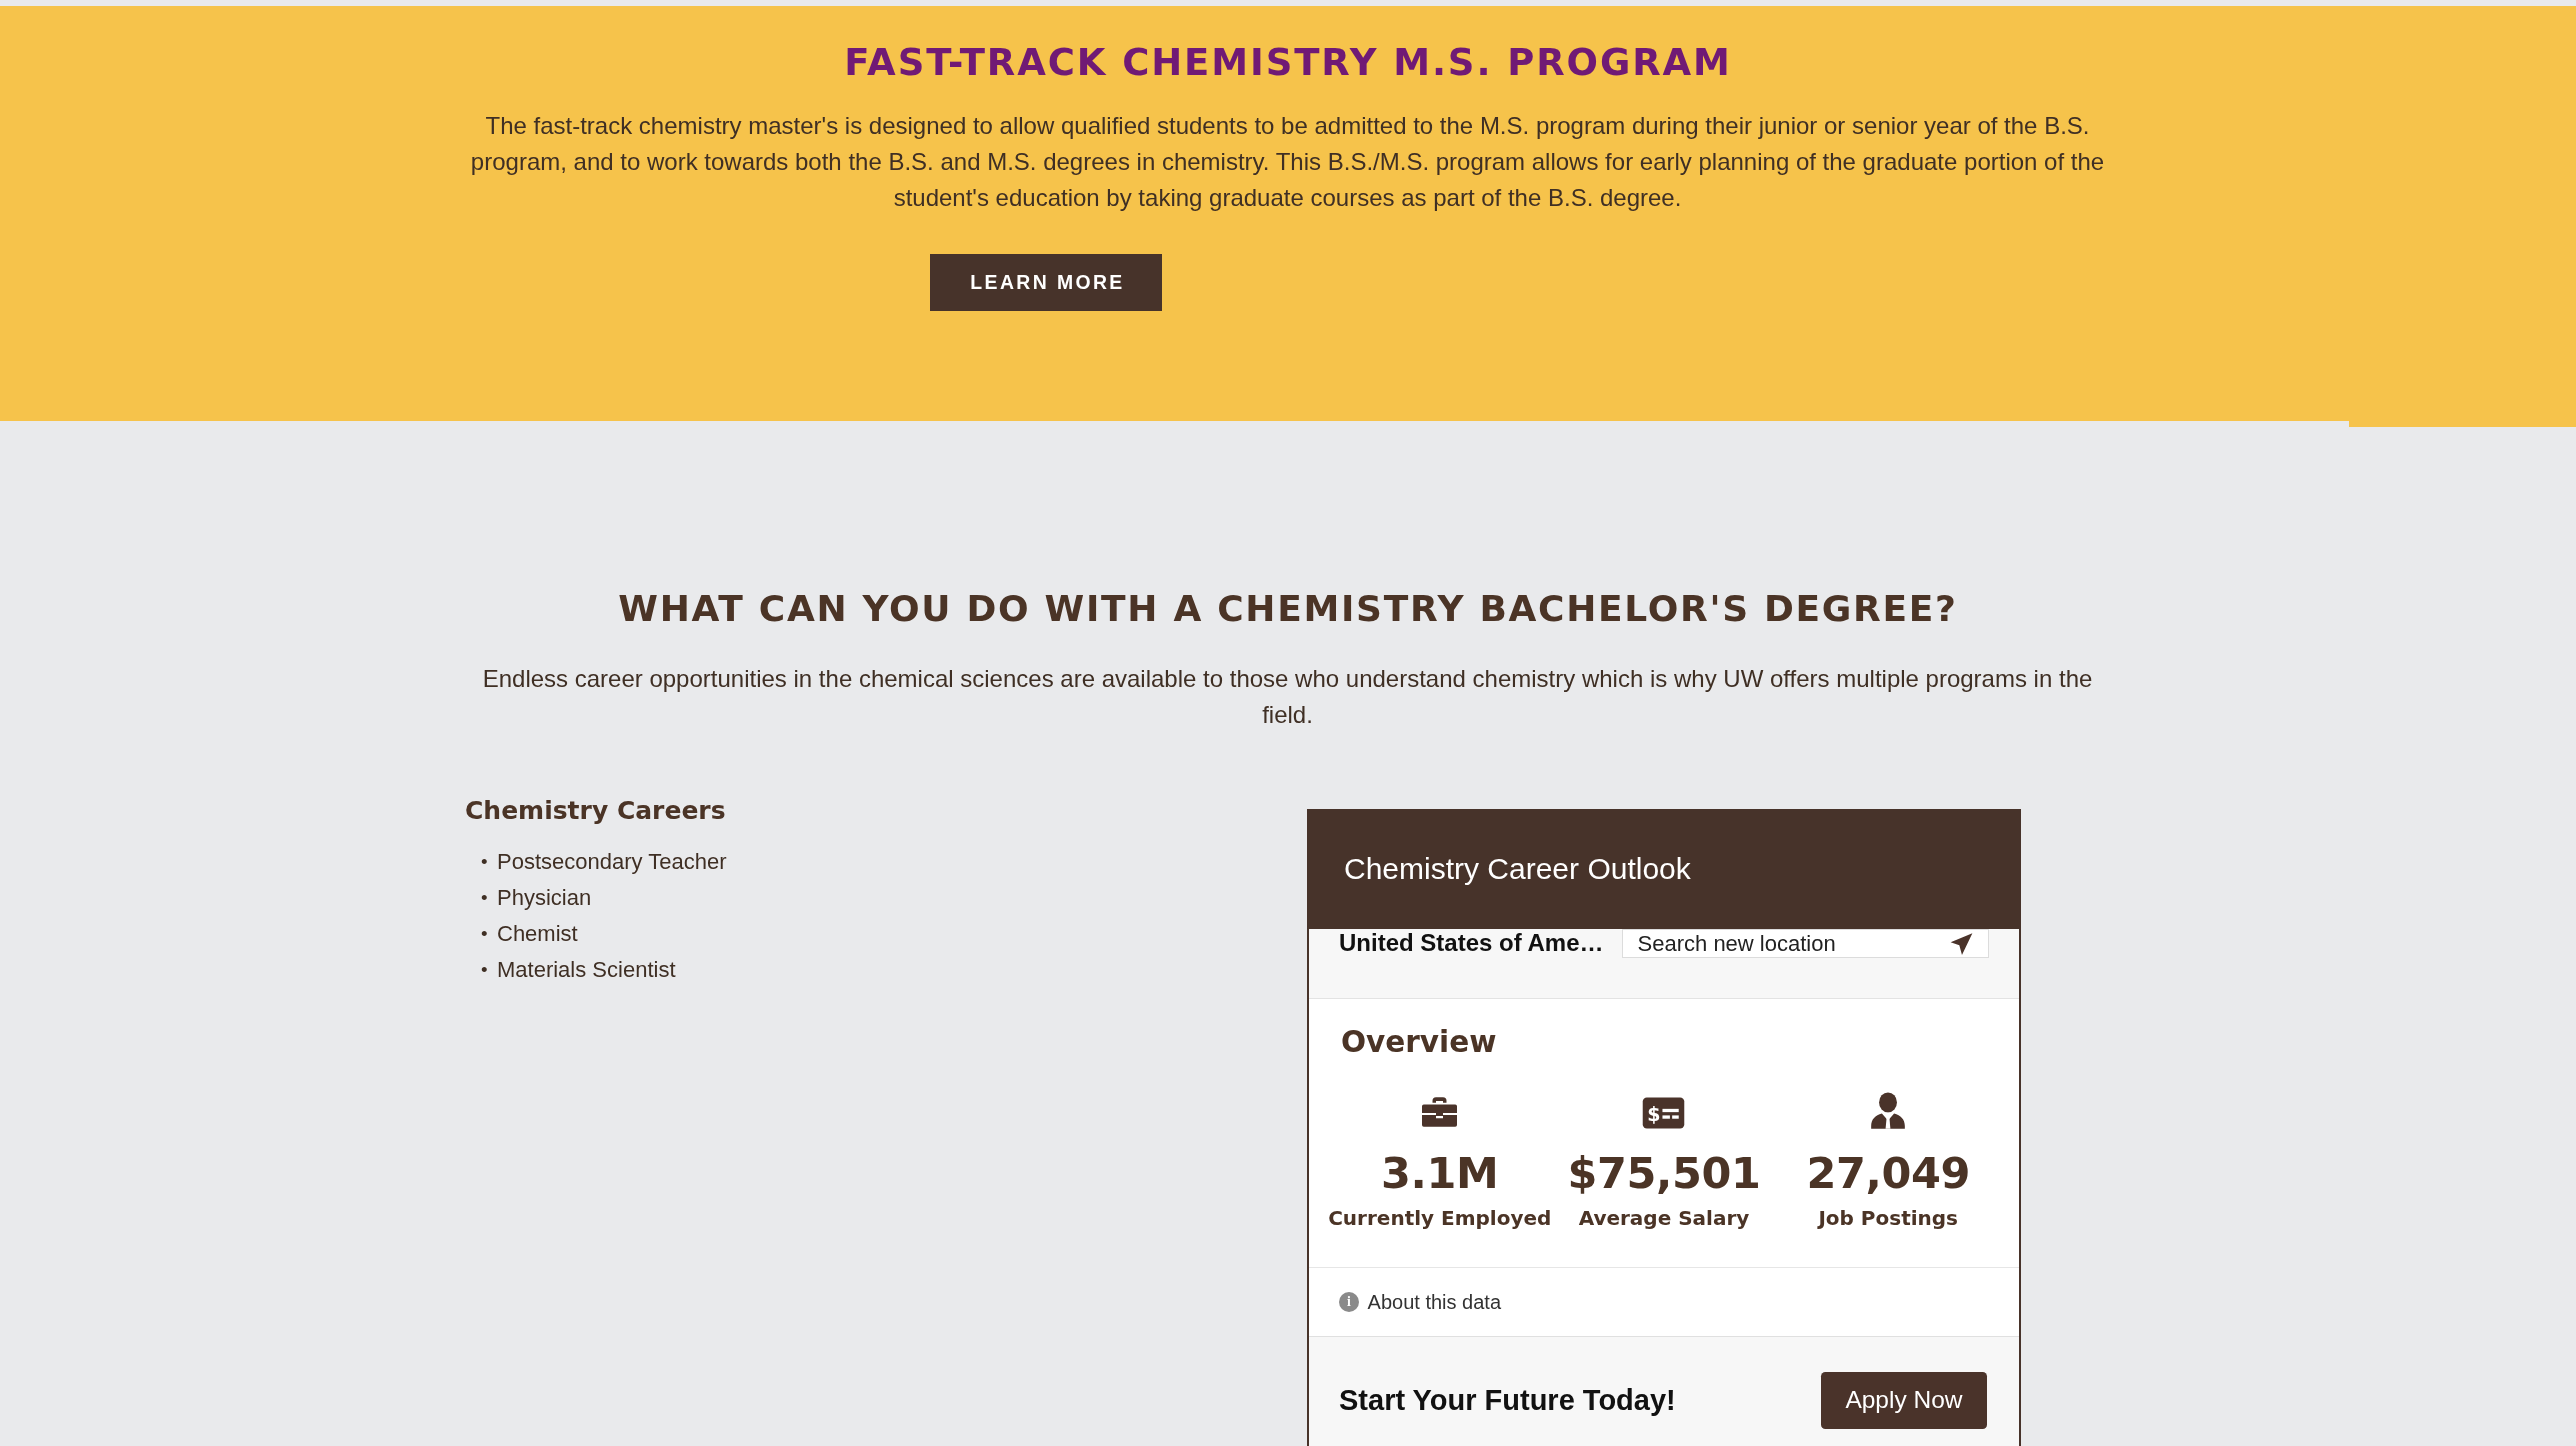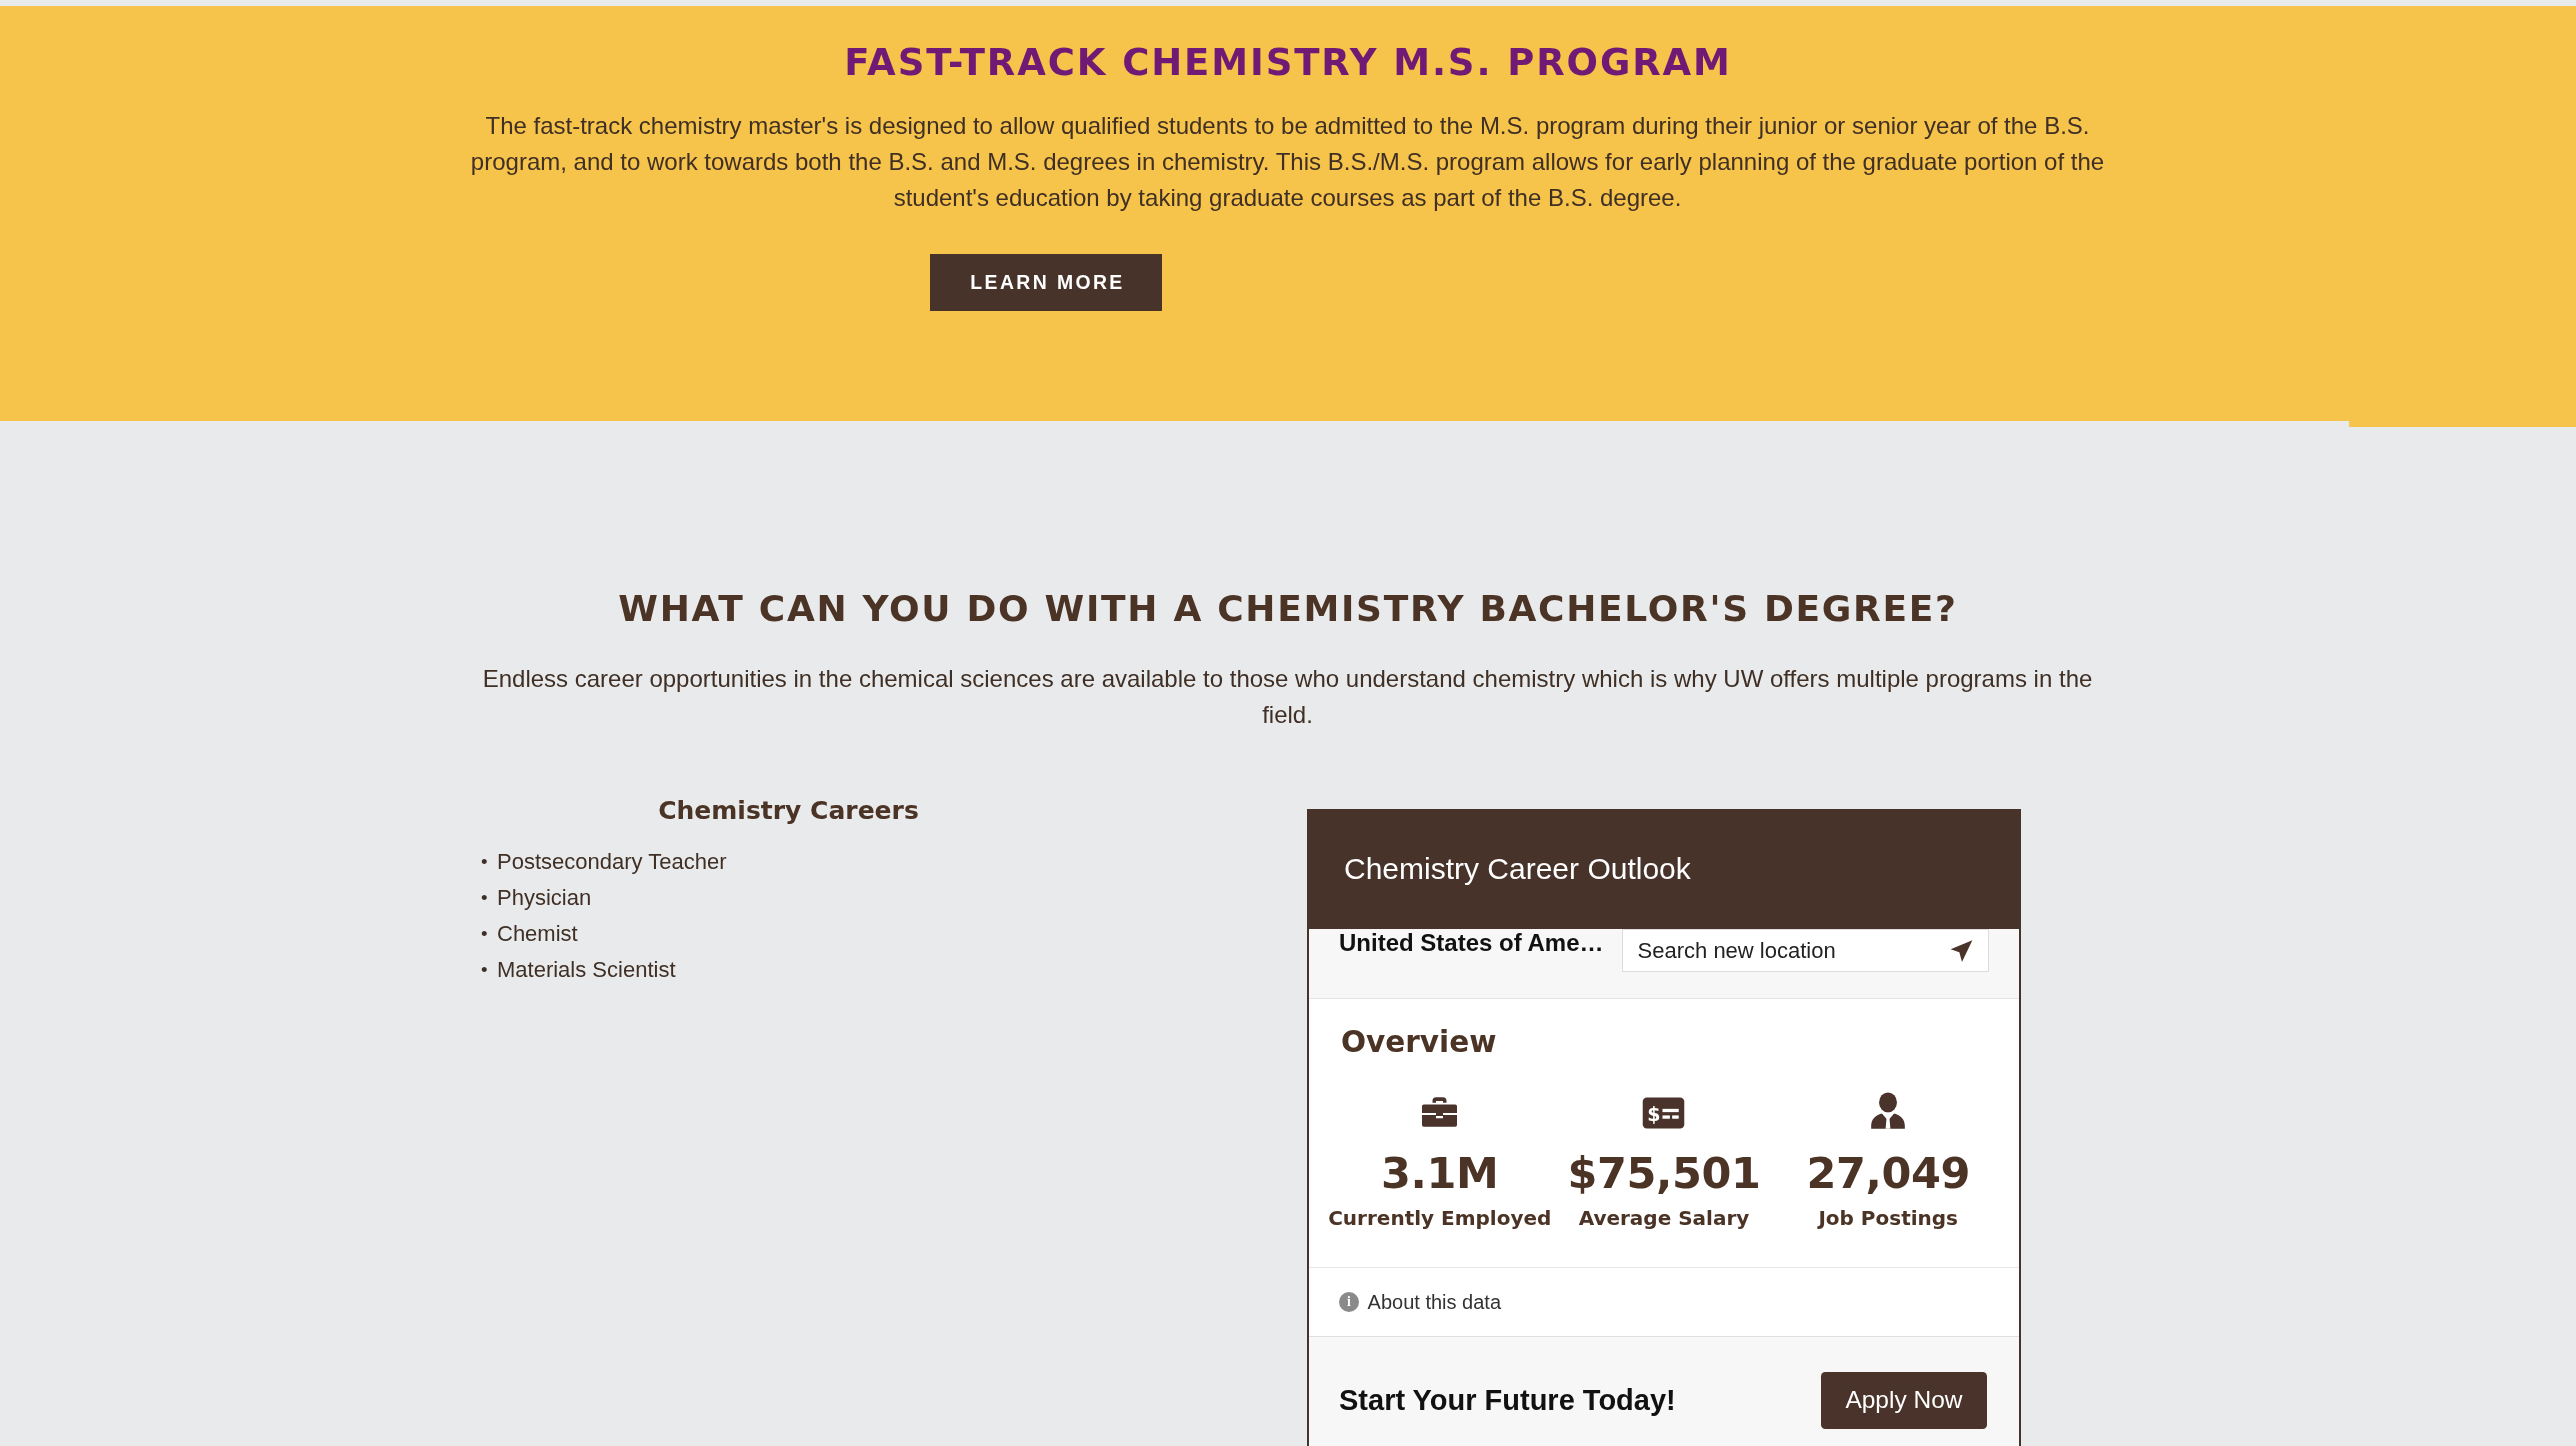--- a/index.html
+++ b/index.html
@@ -120,21 +120,20 @@
     top: 375px;
     left: 465px;
     width: 647px;
   }
   .careers-title {
     color: #4b3426;
     font-size: 25px;
     font-weight: 700;
     margin: 0 0 18.7px 0;
     font-family: "DejaVu Sans", sans-serif;
-    text-align: center;
   }
   .careers-list {
     list-style: none;
     margin: 0;
     padding: 0;
   }
   .careers-list li {
     position: relative;
     color: #3f2f24;
     font-size: 22px;
@@ -189,21 +188,21 @@
     color: #111111;
     font-size: 24px;
     font-weight: 700;
     white-space: nowrap;
     margin-right: 18.7px;
     font-family: "Liberation Sans", sans-serif;
   }
   .search-wrap {
     position: relative;
     flex: 1;
-    height: 43px;
+    height: 29px;
     background: #ffffff;
     border: 1.4px solid #dcdcdc;
     display: flex;
     align-items: center;
     box-sizing: border-box;
   }
   .search-input {
     border: none;
     outline: none;
     background: transparent;

